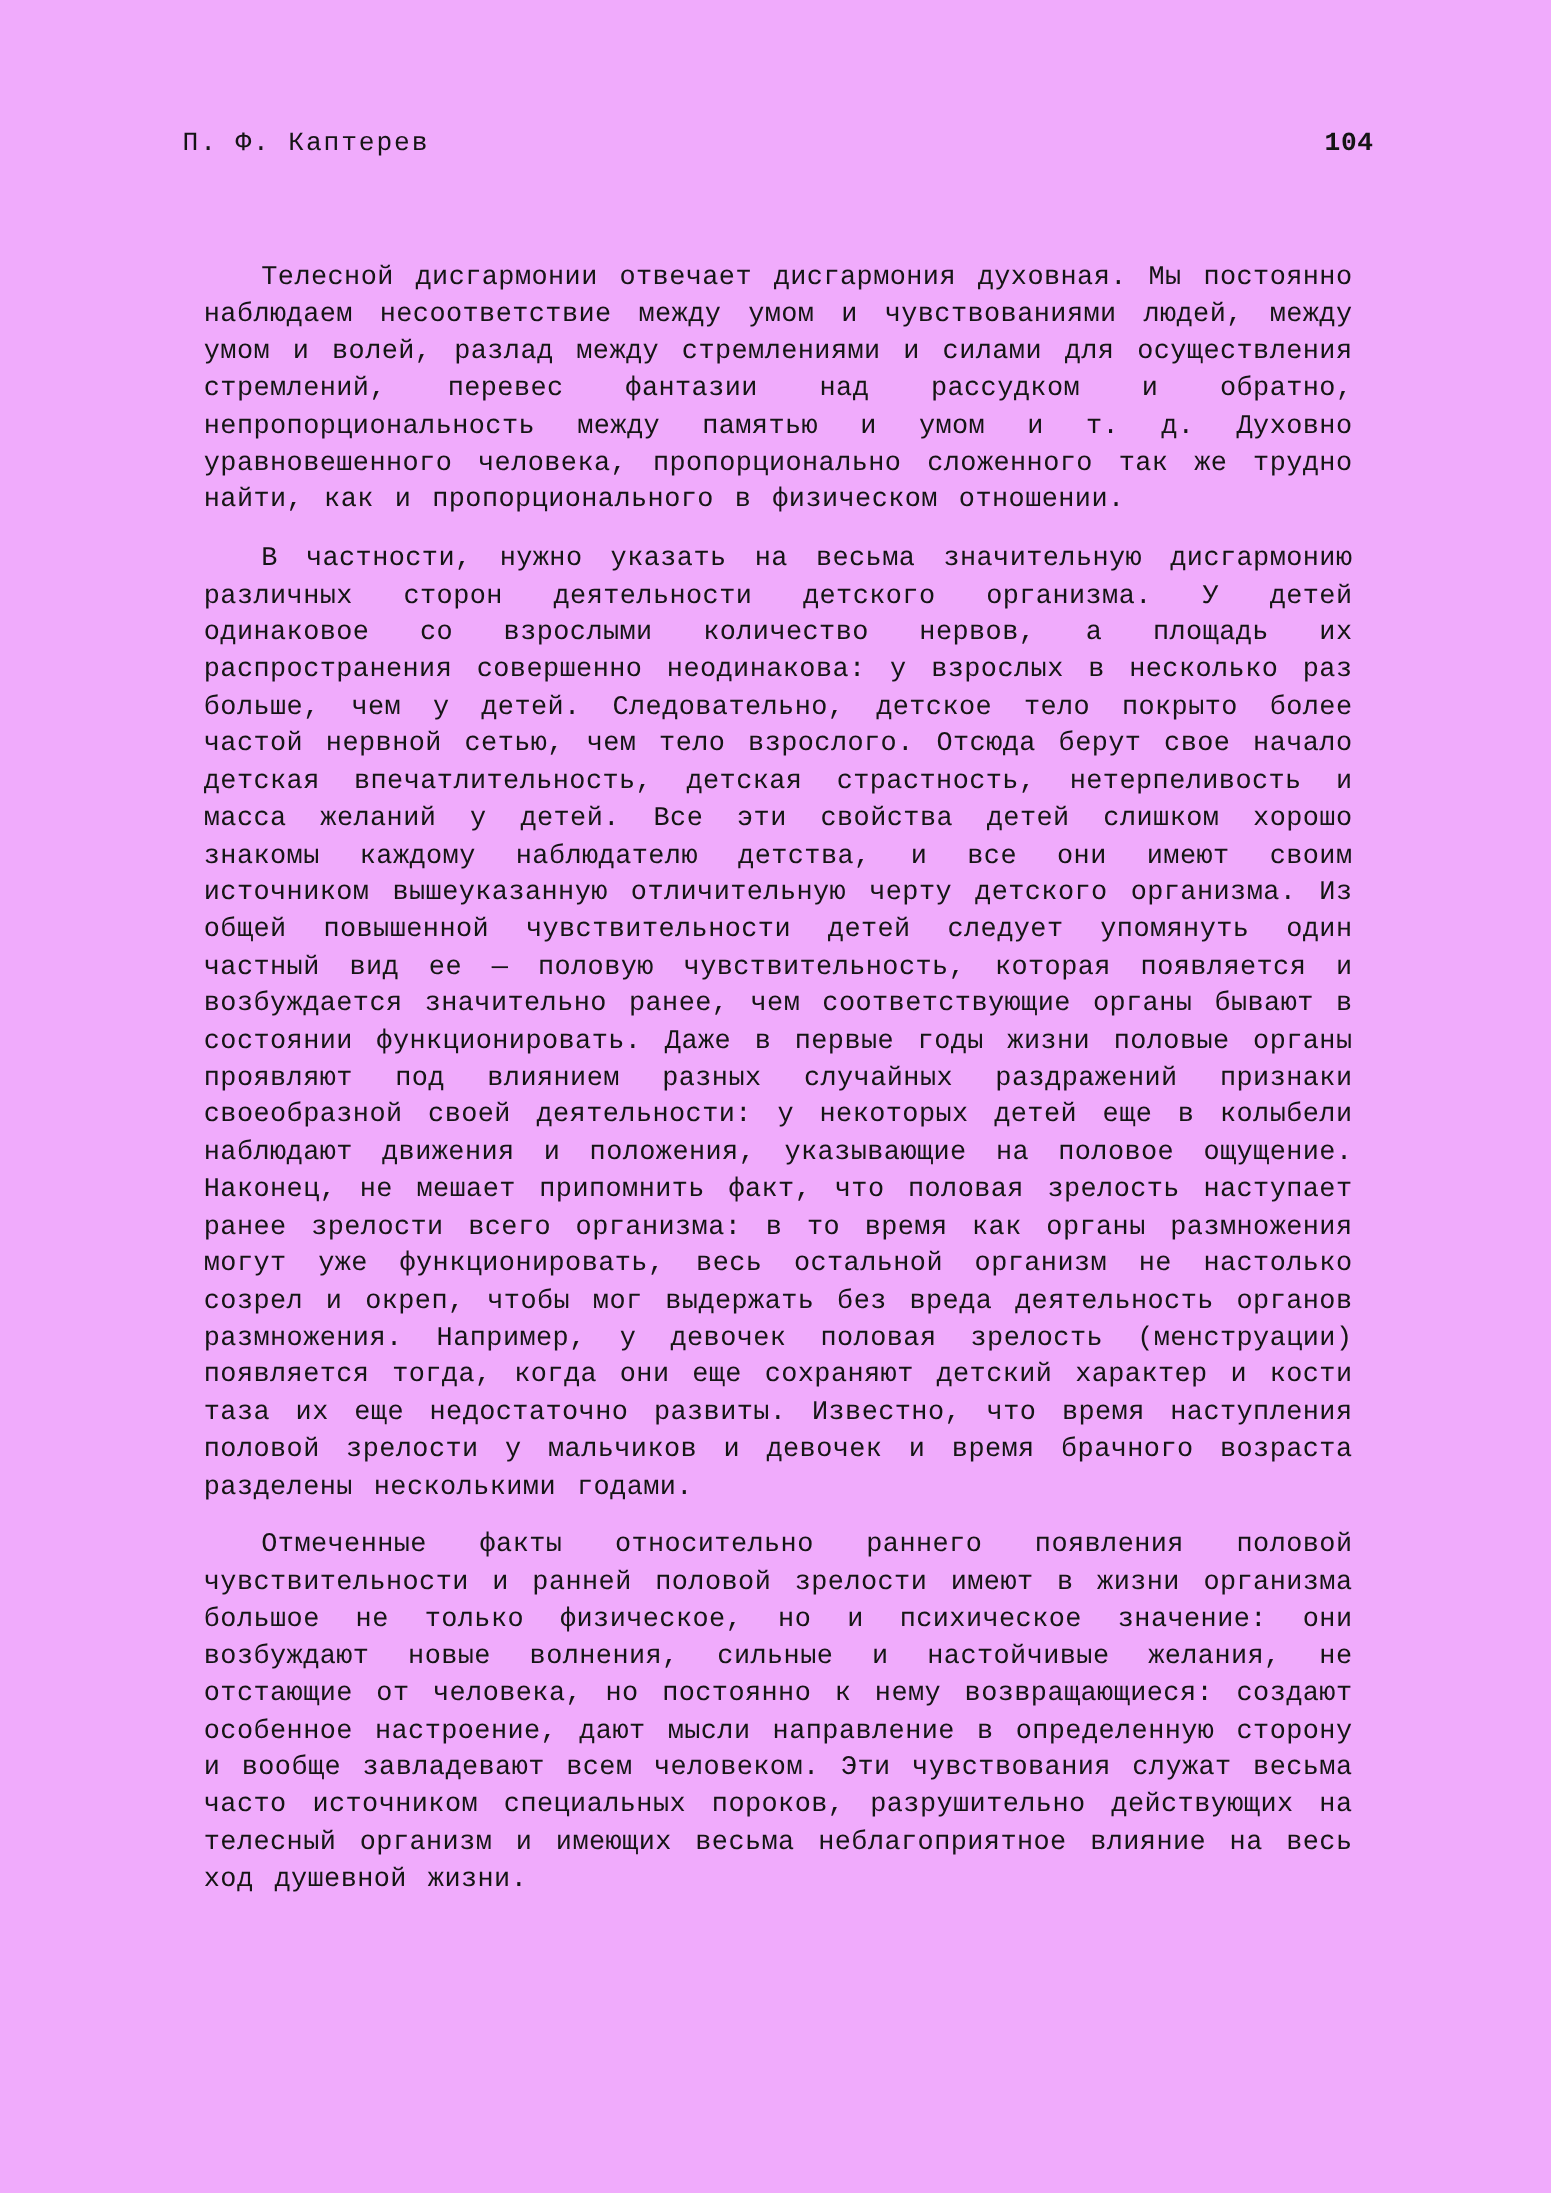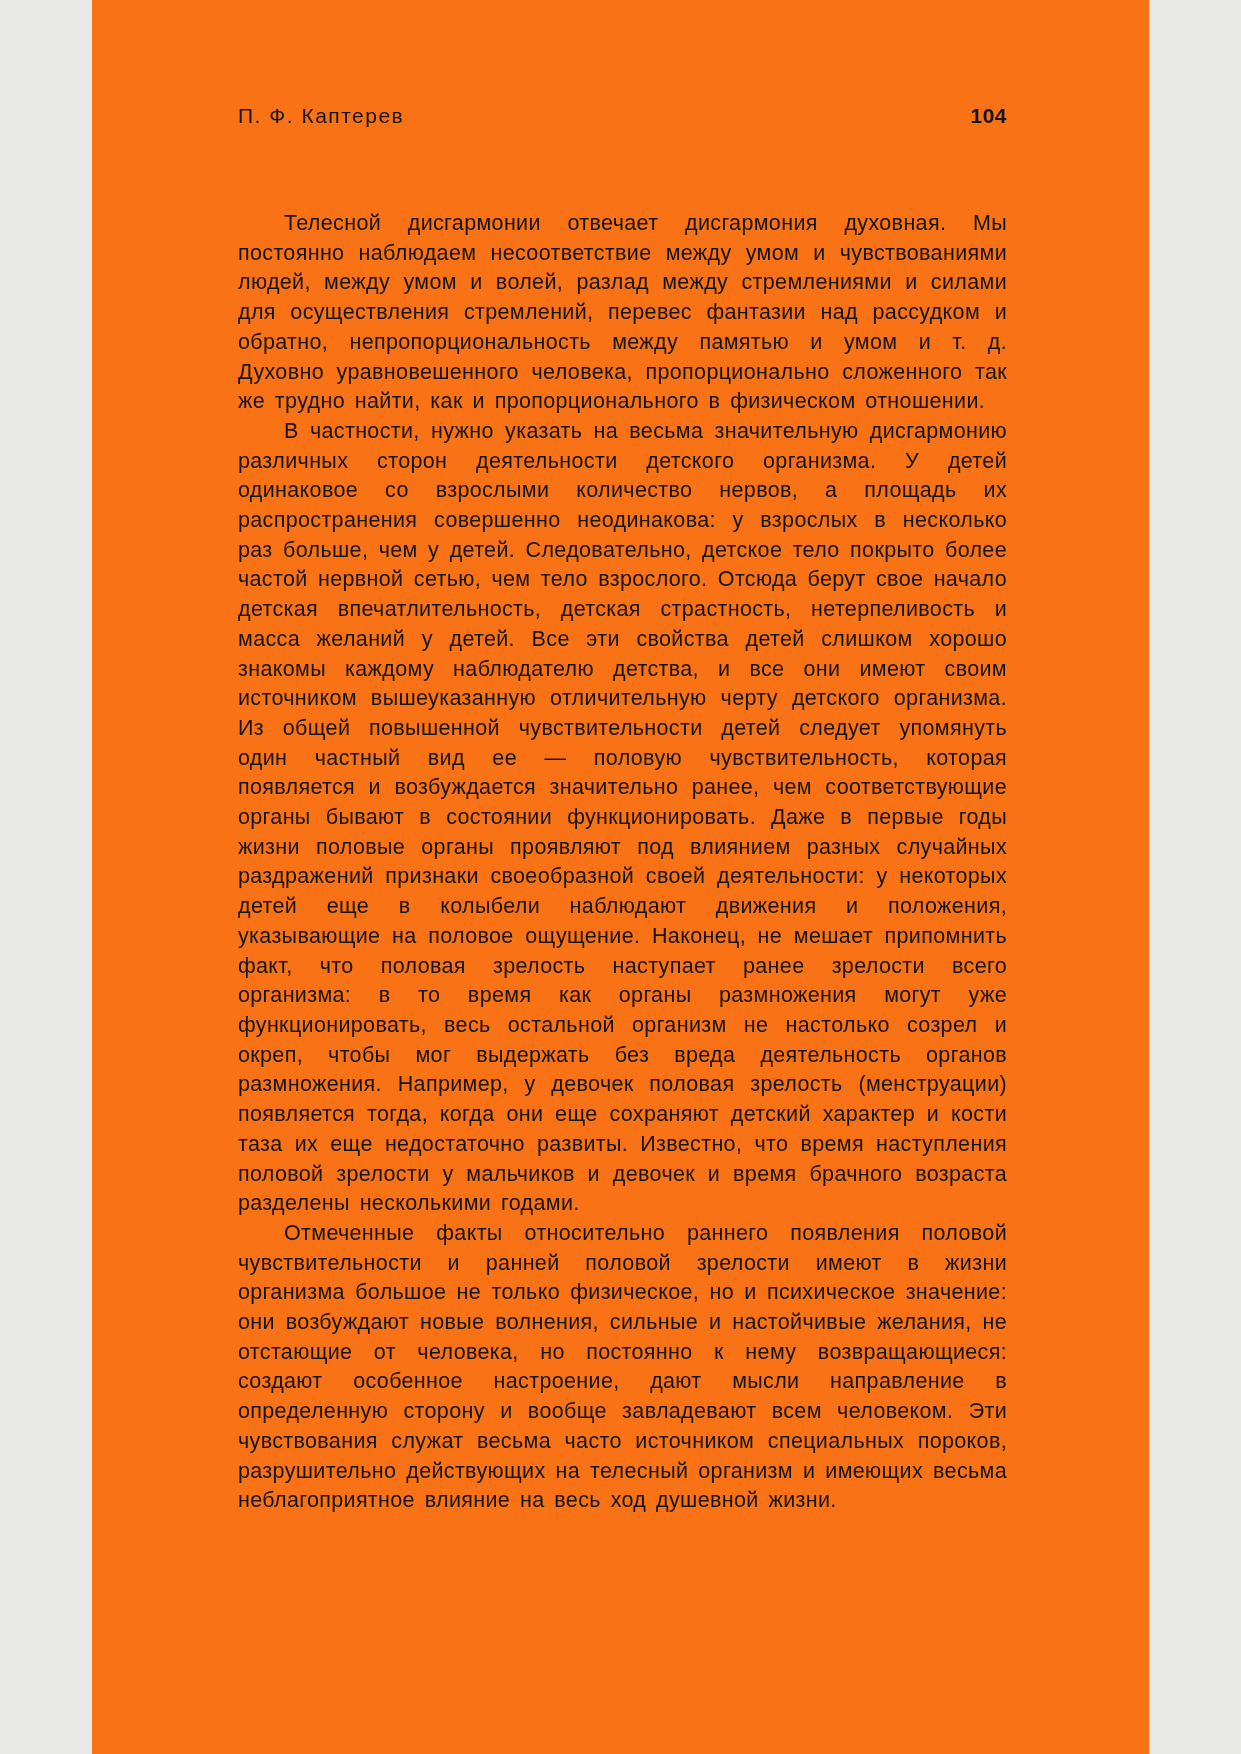--- a/index.html
+++ b/index.html
@@ -2,26 +2,26 @@
 <html lang="ru"><head>
 <meta charset="utf-8">
 <style>
   html, body {
     margin: 0;
     padding: 0;
     background: #e8e8e6;
   }
   .scan-page {
     position: relative;
-    width: 1057px;
+    width: 1241px;
     height: 1754px;
     margin: 0 auto;
-    background: #f97316;
+    background: #f0abfc;
     overflow: hidden;
-    font-family: Liberation Sans, sans-serif;
+    font-family: Liberation Mono, monospace;
     color: #151515;
     box-sizing: border-box;
   }
   .page-inner {
     box-sizing: border-box;
     padding: 104px 142px 0 146px;
   }
   .running-header {
     display: flex;
     justify-content: space-between;
@@ -38,21 +38,21 @@
   }
   .body-text {
     margin-top: 81px;
     font-size: 21.5px;
     line-height: 29.7px;
     text-align: justify;
     word-spacing: 3.5px;
     letter-spacing: 0.35px;
   }
   .body-text p {
-    margin: 0;
+    margin: 17px;
     padding: 0;
     text-indent: 46px;
   }
 </style>
 </head>
 <body>
 
 <div class="scan-page">
   <div class="page-inner">
 

